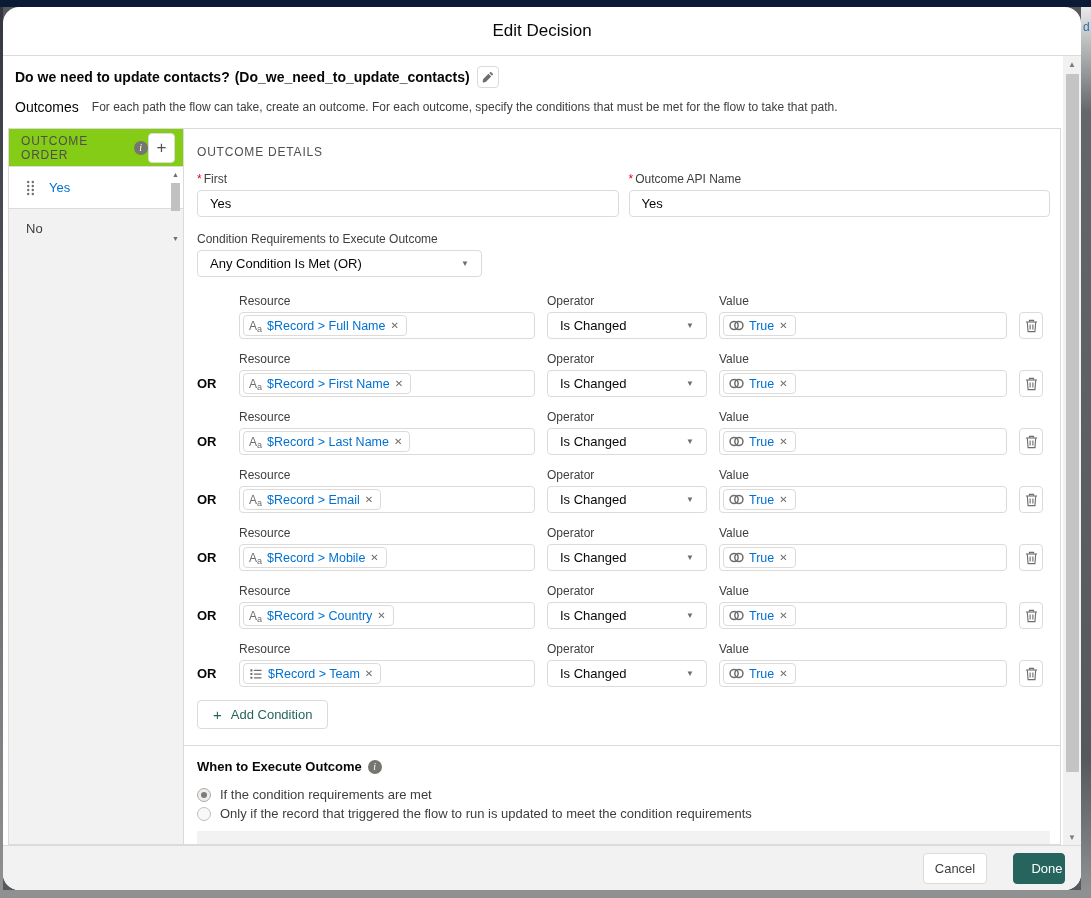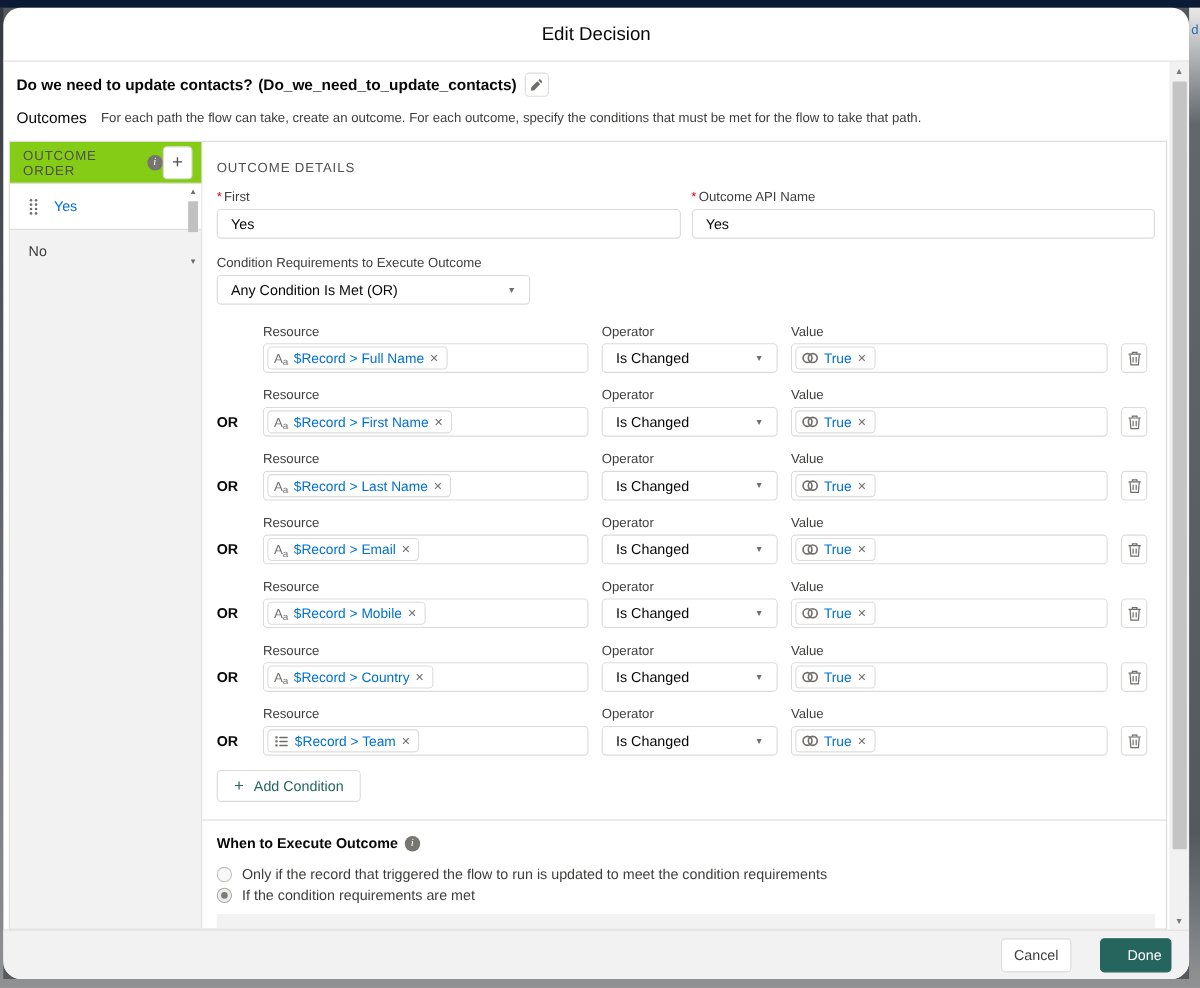--- a/index.html
+++ b/index.html
@@ -91,21 +91,21 @@
 
   
   .main-scrollbar { position:absolute; right:0; top:0; bottom:0; width:18px; background:#f1f1f1; display:flex; flex-direction:column; align-items:center; }
   .sb-arrow { height:16px; font-size:8px; color:#7a7a7a; display:flex; align-items:center; justify-content:center; cursor:pointer; flex:none; }
   .sb-thumb { width:13px; height:698px; background:#c4c4c4; border-radius:1px; cursor:pointer; flex:none; margin-top:2px; }
   .sb-fill { flex:1; }
 
   
   .modal-footer { height:45px; flex:none; background:#f3f2f2; border-top:1px solid #dddbda; display:flex; align-items:center; justify-content:flex-end; gap:26px; padding-right:16px; }
   .btn-cancel { width:64px; height:31px; background:#fff; border:1px solid #dddbda; border-radius:4px; font-size:13px; color:#3e3e3c; cursor:pointer; font-family:"Liberation Sans", sans-serif; }
-  .btn-done { width:65px; height:31px; background:#25655e; border:1px solid #25655e; border-radius:4px; font-size:13px; color:#fff; cursor:pointer; font-family:"Liberation Sans", sans-serif;padding-left:16px; }
+  .btn-done { width:52px; height:31px; background:#25655e; border:1px solid #25655e; border-radius:4px; font-size:13px; color:#fff; cursor:pointer; font-family:"Liberation Sans", sans-serif;padding-left:16px; }
 </style>
 </head>
 <body>
 
 <div class="stage">
   <div class="band-top"></div>
   <div class="band-bottom"></div>
   <div class="band-left"></div>
   <div class="band-right"></div>
   <span class="bg-fragment">d</span>
@@ -560,26 +560,26 @@
             </button>
 
             <div class="divider"></div>
 
             <div class="when-title-row">
               <span class="when-title">When to Execute Outcome</span>
               <span class="info-icon">i</span>
             </div>
 
             <div class="radio-row">
+              <span class="radio-dot checked"></span>
+              <span class="radio-label">If the condition requirements are met</span>
+            </div>
+            <div class="radio-row">
               <span class="radio-dot"></span>
               <span class="radio-label">Only if the record that triggered the flow to run is updated to meet the condition requirements</span>
-            </div>
-            <div class="radio-row">
-              <span class="radio-dot checked"></span>
-              <span class="radio-label">If the condition requirements are met</span>
             </div>
 
             <div class="notice-box">
               
               
             </div>
           </div>
         </div>
       </div>
 

